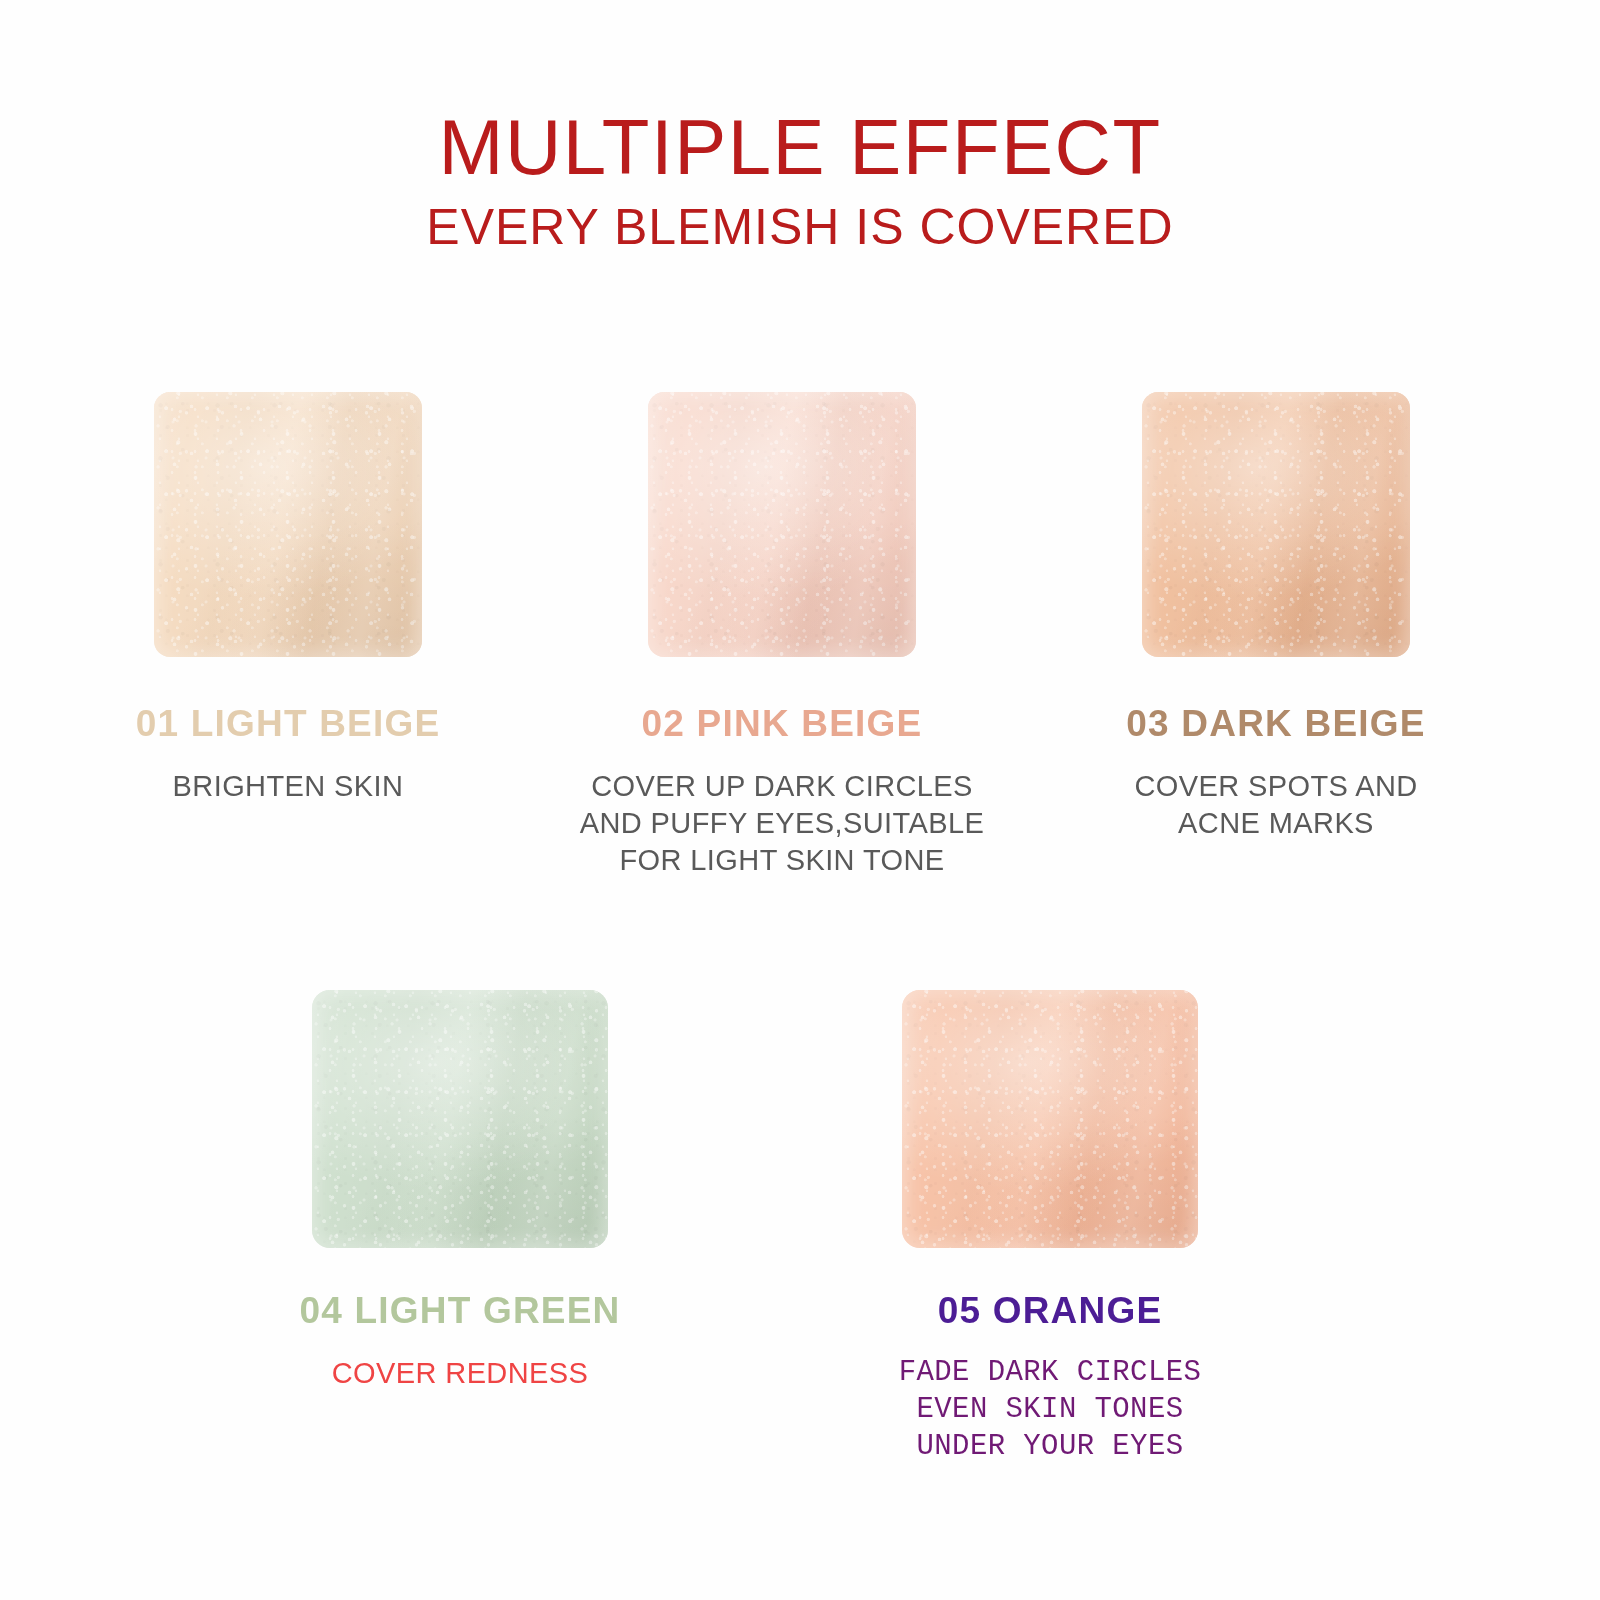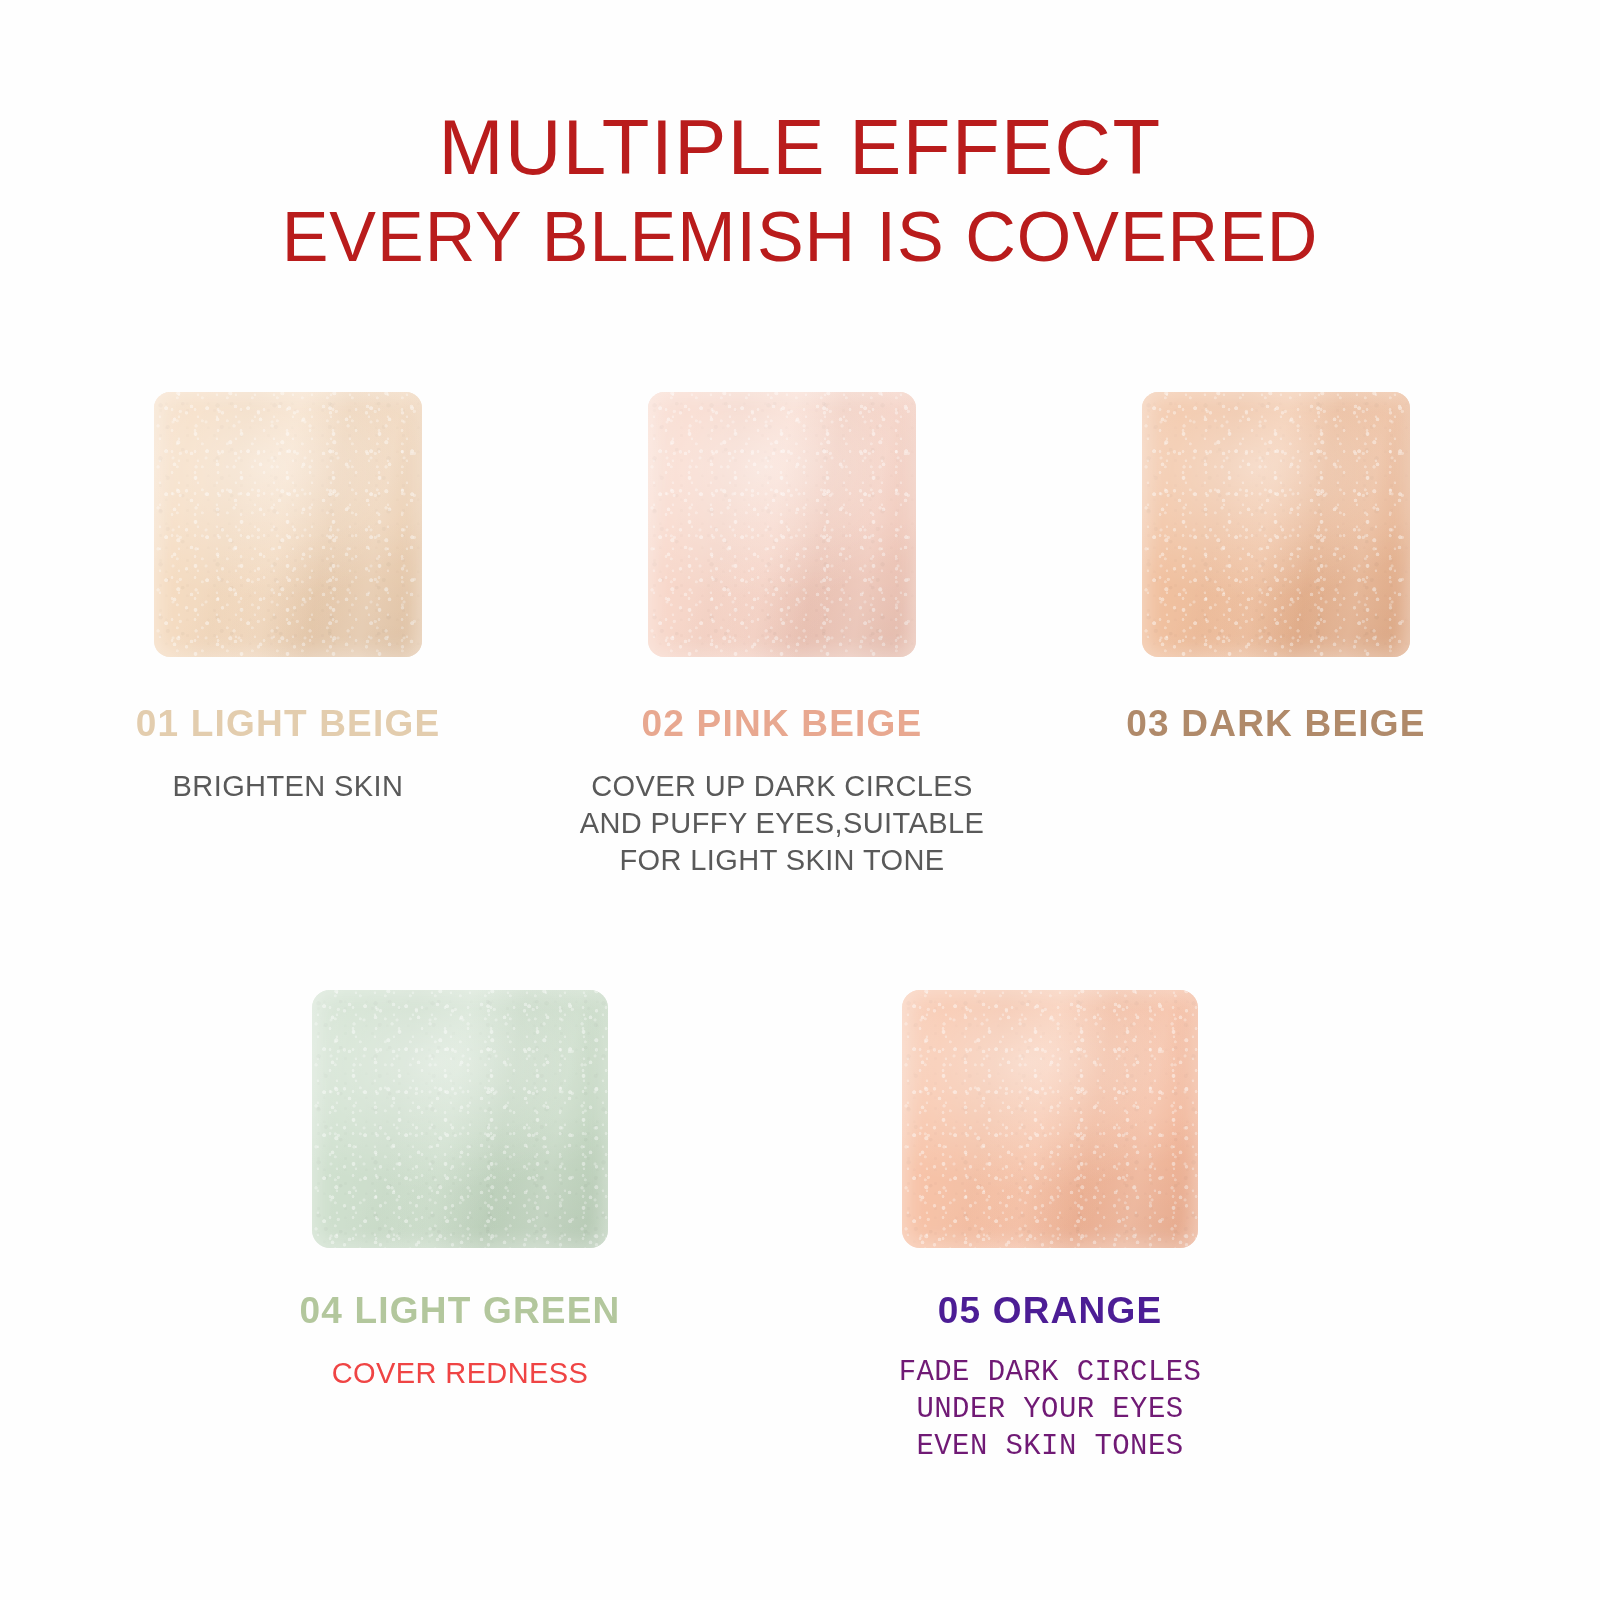--- a/index.html
+++ b/index.html
@@ -35,21 +35,21 @@
     display: block;
     font-weight: 400;
     letter-spacing: 1.5px;
     line-height: 1.02;
     white-space: nowrap;
   }
   .headline-line.l1 {
     font-size: 78px;
   }
   .headline-line.l2 {
-    font-size: 70px;
+    font-size: 50px;
     margin-top: 14px;
     letter-spacing: 1px;
   }
 
   
   .row {
     position: absolute;
     display: flex;
     left: 0;
     width: 1600px;
@@ -243,20 +243,24 @@
         <div class="swatch" id="sw2">
           <div class="tone" style="background: linear-gradient(118deg, rgb(241, 193, 160) 0%, rgb(241, 193, 160) 38%, rgb(232, 178, 142) 72%, rgb(232, 178, 142) 100%);"></div>
           <div class="streak"></div>
           <div class="grain"></div>
           <div class="grain2"></div>
           <div class="sheen"></div>
           <div class="edgefade"></div>
         </div>
       </div>
       <div class="shade-name" id="nm2" style="color: rgb(176, 138, 106);">03 DARK BEIGE</div>
+      <div class="shade-desc mid" style="color: rgb(89, 89, 89);">
+        <span class="dline">COVER SPOTS AND</span>
+        <span class="dline">ACNE MARKS</span>
+      </div>
     </div>
 
   </div>
 
   <div class="row row-bottom">
 
     <div class="card">
       <div class="swatch-wrap">
         <div class="swatch" id="sw3">
           <div class="tone" style="background: linear-gradient(118deg, rgb(207, 224, 206) 0%, rgb(207, 224, 206) 38%, rgb(194, 214, 192) 72%, rgb(194, 214, 192) 100%);"></div>
@@ -280,20 +284,20 @@
           <div class="streak"></div>
           <div class="grain"></div>
           <div class="grain2"></div>
           <div class="sheen"></div>
           <div class="edgefade"></div>
         </div>
       </div>
       <div class="shade-name" id="nm4" style="color: #4c1d95;">05 ORANGE</div>
       <div class="shade-desc mid" style="color: #701a75; font-family: Liberation Mono, monospace;">
         <span class="dline">FADE DARK CIRCLES</span>
+        <span class="dline">EVEN SKIN TONES</span>
         <span class="dline">UNDER YOUR EYES</span>
-        <span class="dline">EVEN SKIN TONES</span>
       </div>
     </div>
 
   </div>
 
 </div>
 
 </body></html>

